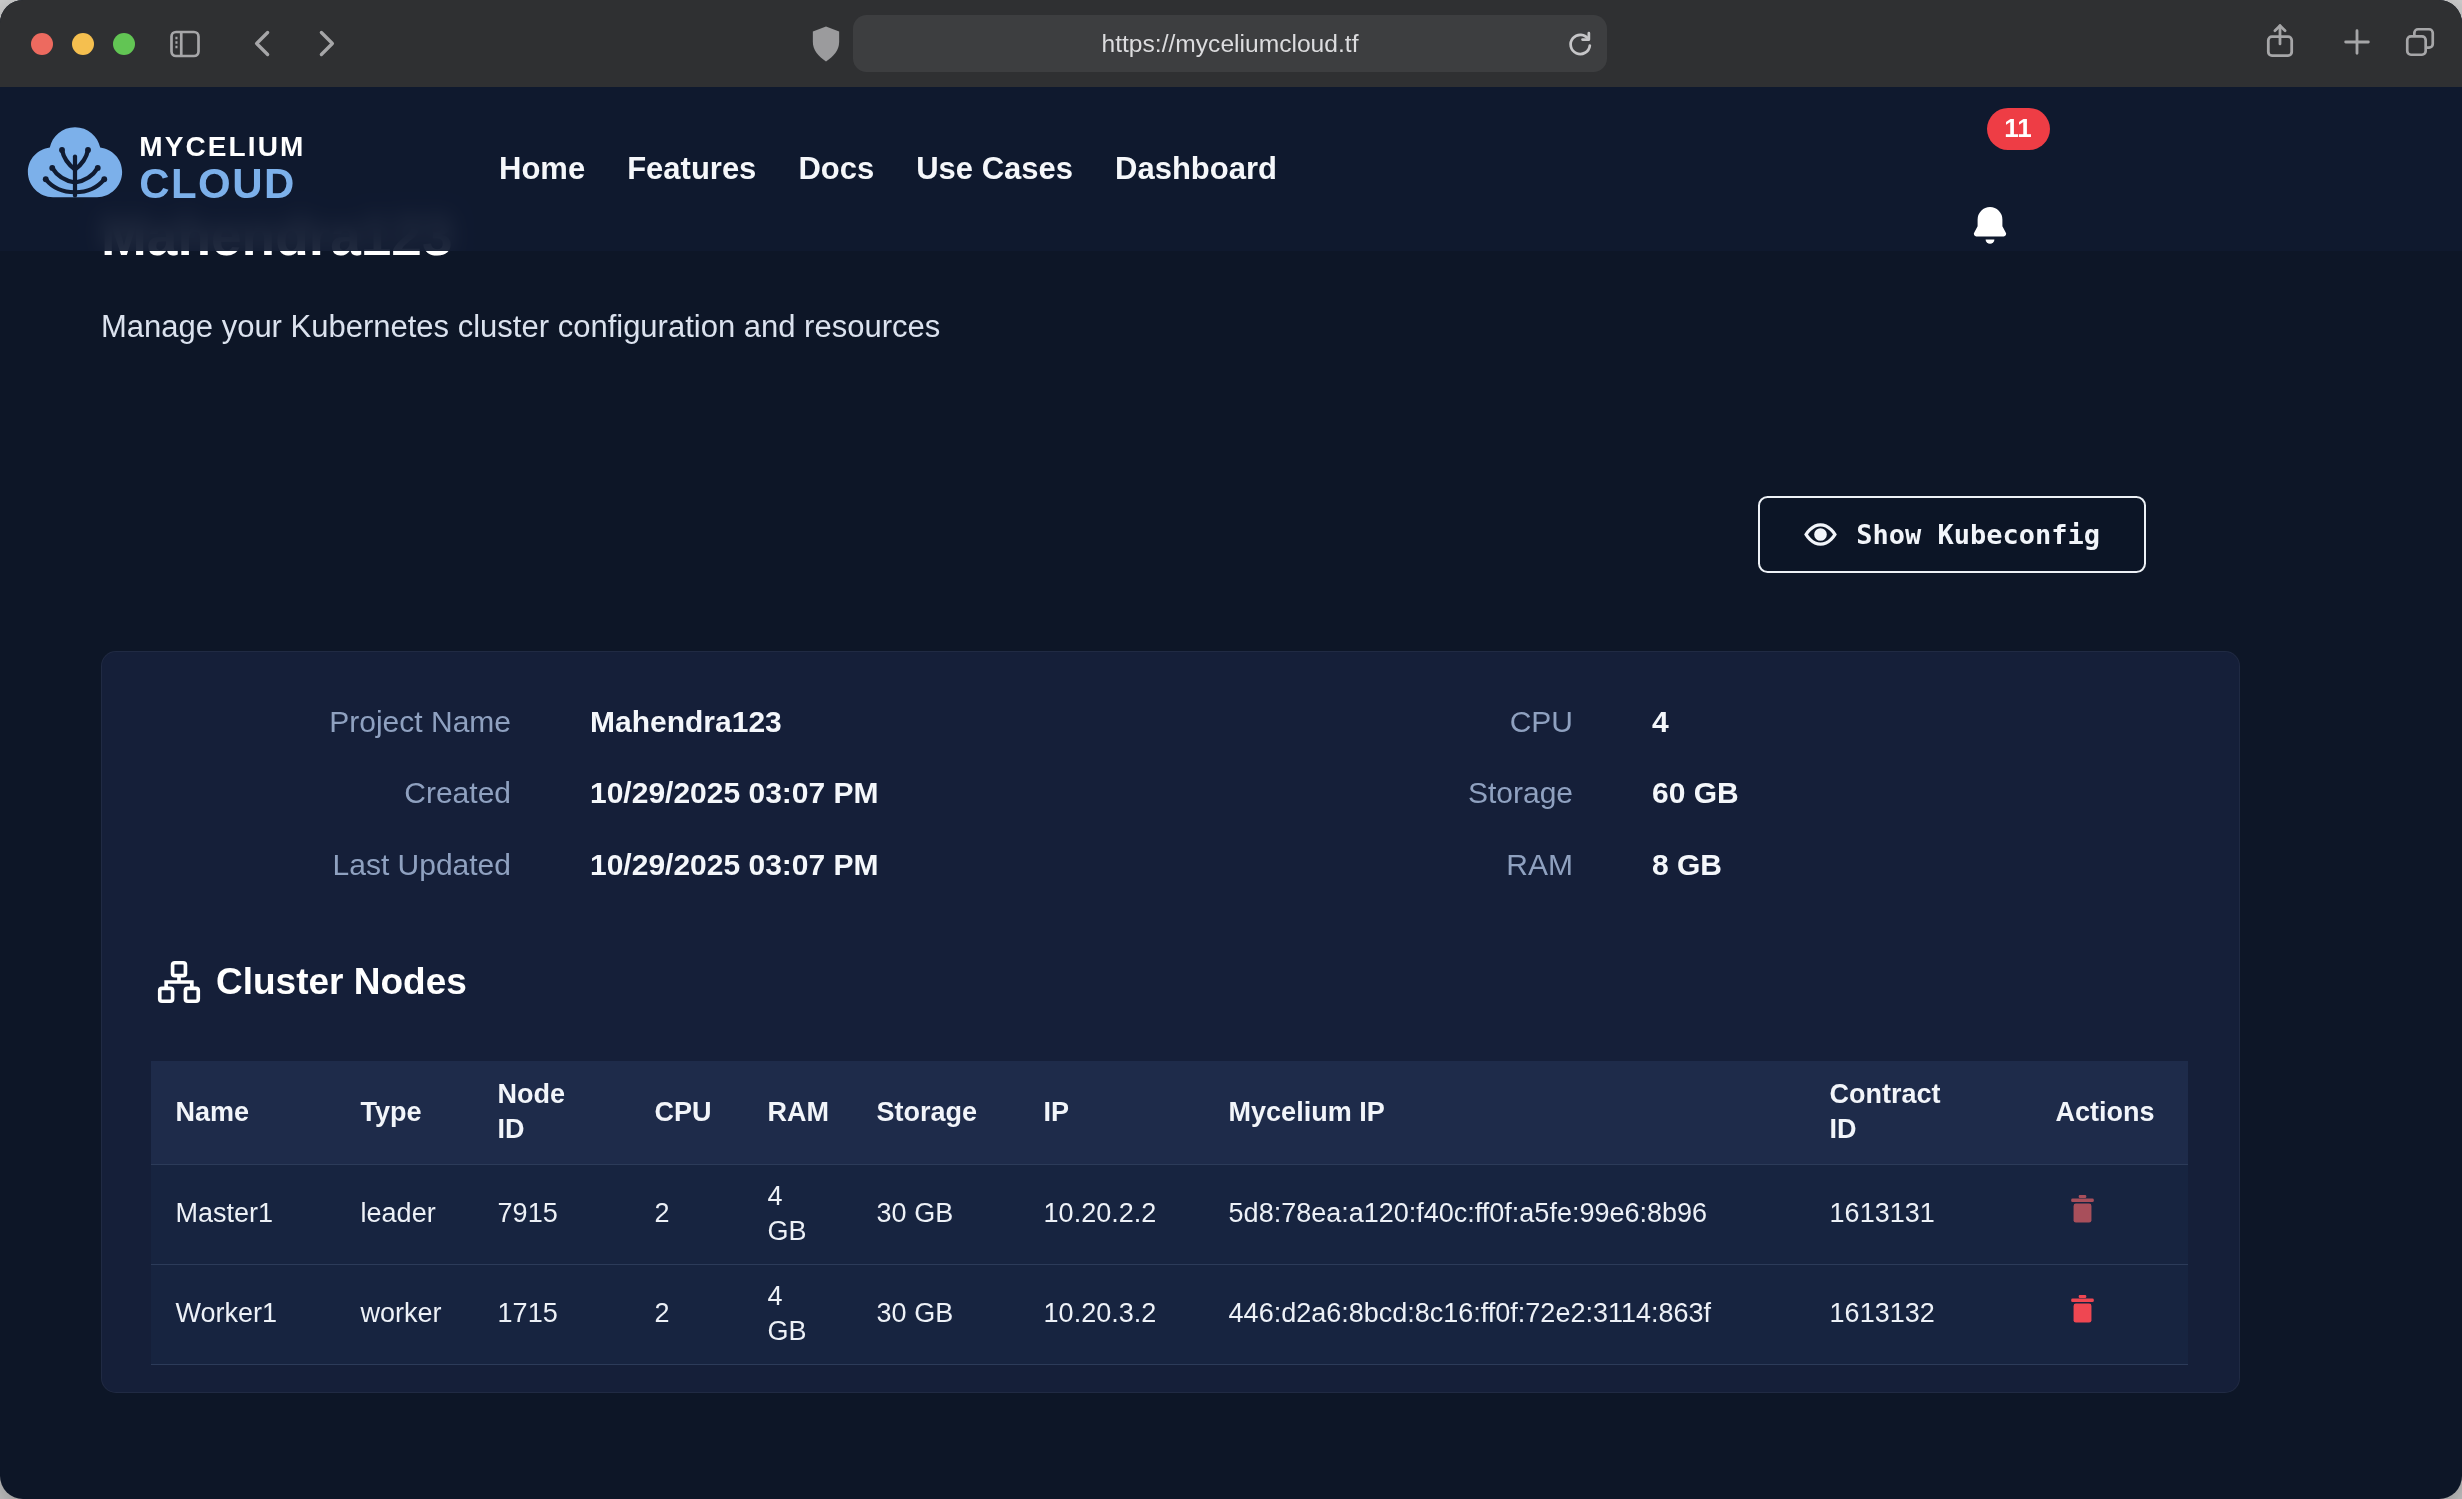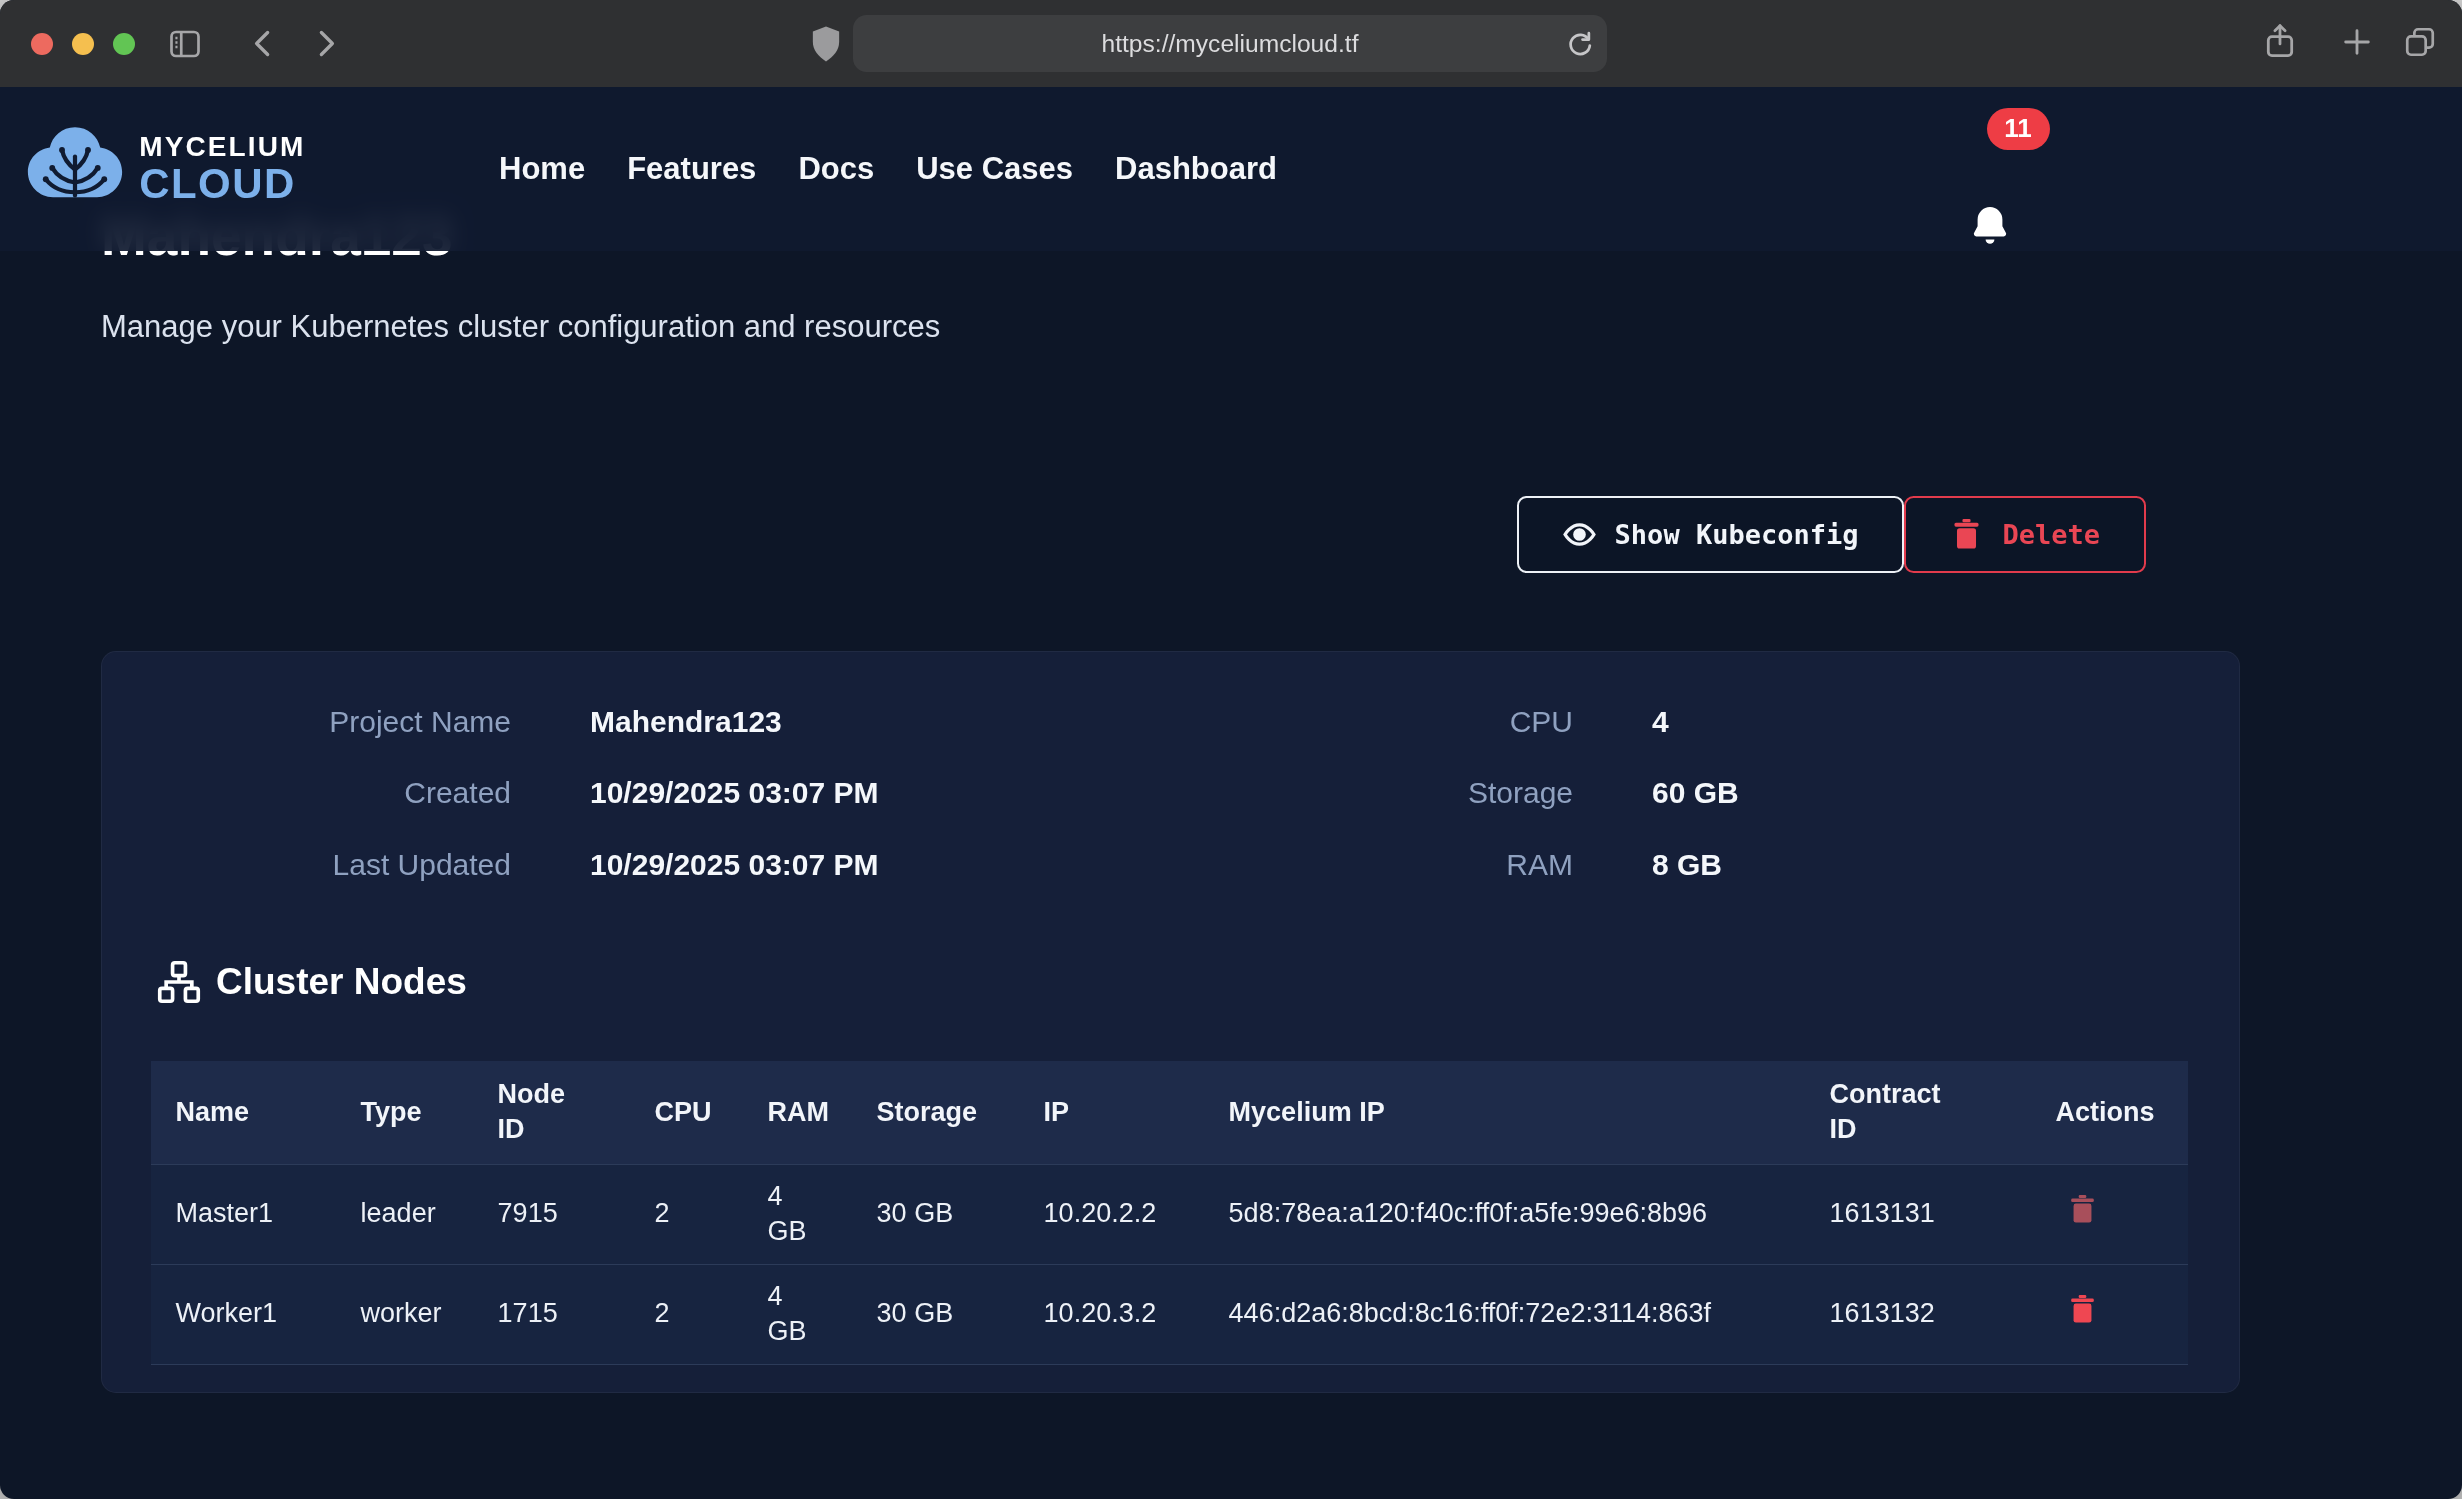--- a/index.html
+++ b/index.html
@@ -1,19 +1,19 @@
 <!DOCTYPE html>
 <html style="font-size:11px"><head>
 <meta charset="utf-8">
 <style>
   html,body{margin:0;padding:0;background:#d8d8d8;}
   *{box-sizing:border-box;}
   body{font-family:"Liberation Sans",sans-serif;}
   .screen{position:relative;width:2462px;height:1499px;background:#d8d8d8;}
-  .window{position:absolute;inset:0;border-radius:14px;overflow:hidden;background:#0d1627;box-shadow:0 13.7px 55px rgba(0,0,0,.5);}
+  .window{position:absolute;inset:0;border-radius:23px;overflow:hidden;background:#0d1627;box-shadow:0 13.7px 55px rgba(0,0,0,.5);}
 
   
   .chrome{position:absolute;top:0;left:0;right:0;height:87px;background:#2f3032;}
   .traffic{position:absolute;top:33px;left:31px;display:flex;gap:19px;}
   .dot{width:22px;height:22px;border-radius:50%;}
   .dot.red{background:#ed6a5f;}
   .dot.yellow{background:#f5bf4f;}
   .dot.green{background:#62c554;}
   .chrome .icon{color:#a6a6a8;}
   .sidebar-toggle{position:absolute;left:167px;top:26px;width:36px;height:36px;}
@@ -192,28 +192,20 @@
     <h1 class="page-title">Mahendra123</h1>
     <div class="page-subtitle">Manage your Kubernetes cluster configuration and resources</div>
 
     <div class="actions">
       <button class="btn">
         <svg viewBox="0 0 24 24" fill="none" stroke="currentColor" stroke-width="2.4">
           <path d="M1.5 12S5.5 5 12 5s10.5 7 10.5 7-4 7-10.5 7S1.5 12 1.5 12z"></path>
           <circle cx="12" cy="12" r="3.4" fill="currentColor"></circle>
         </svg>
         <span>Show Kubeconfig</span>
-      </button>
-      <button class="btn danger">
-        <svg viewBox="0 0 24 26" fill="currentColor">
-          <rect x="4.5" y="8" width="15" height="16" rx="2"></rect>
-            <rect x="2.5" y="3.8" width="19" height="3" rx="1.2"></rect>
-            <rect x="8.8" y="0.8" width="6.4" height="2.6" rx="1"></rect>
-        </svg>
-        <span>Delete</span>
       </button>
     </div>
 
     <div class="card">
 
       <div class="pair pa r1">
         <span class="lbl">Project Name</span>
         <span class="val">Mahendra123</span>
       </div>
       <div class="pair pa r2">

